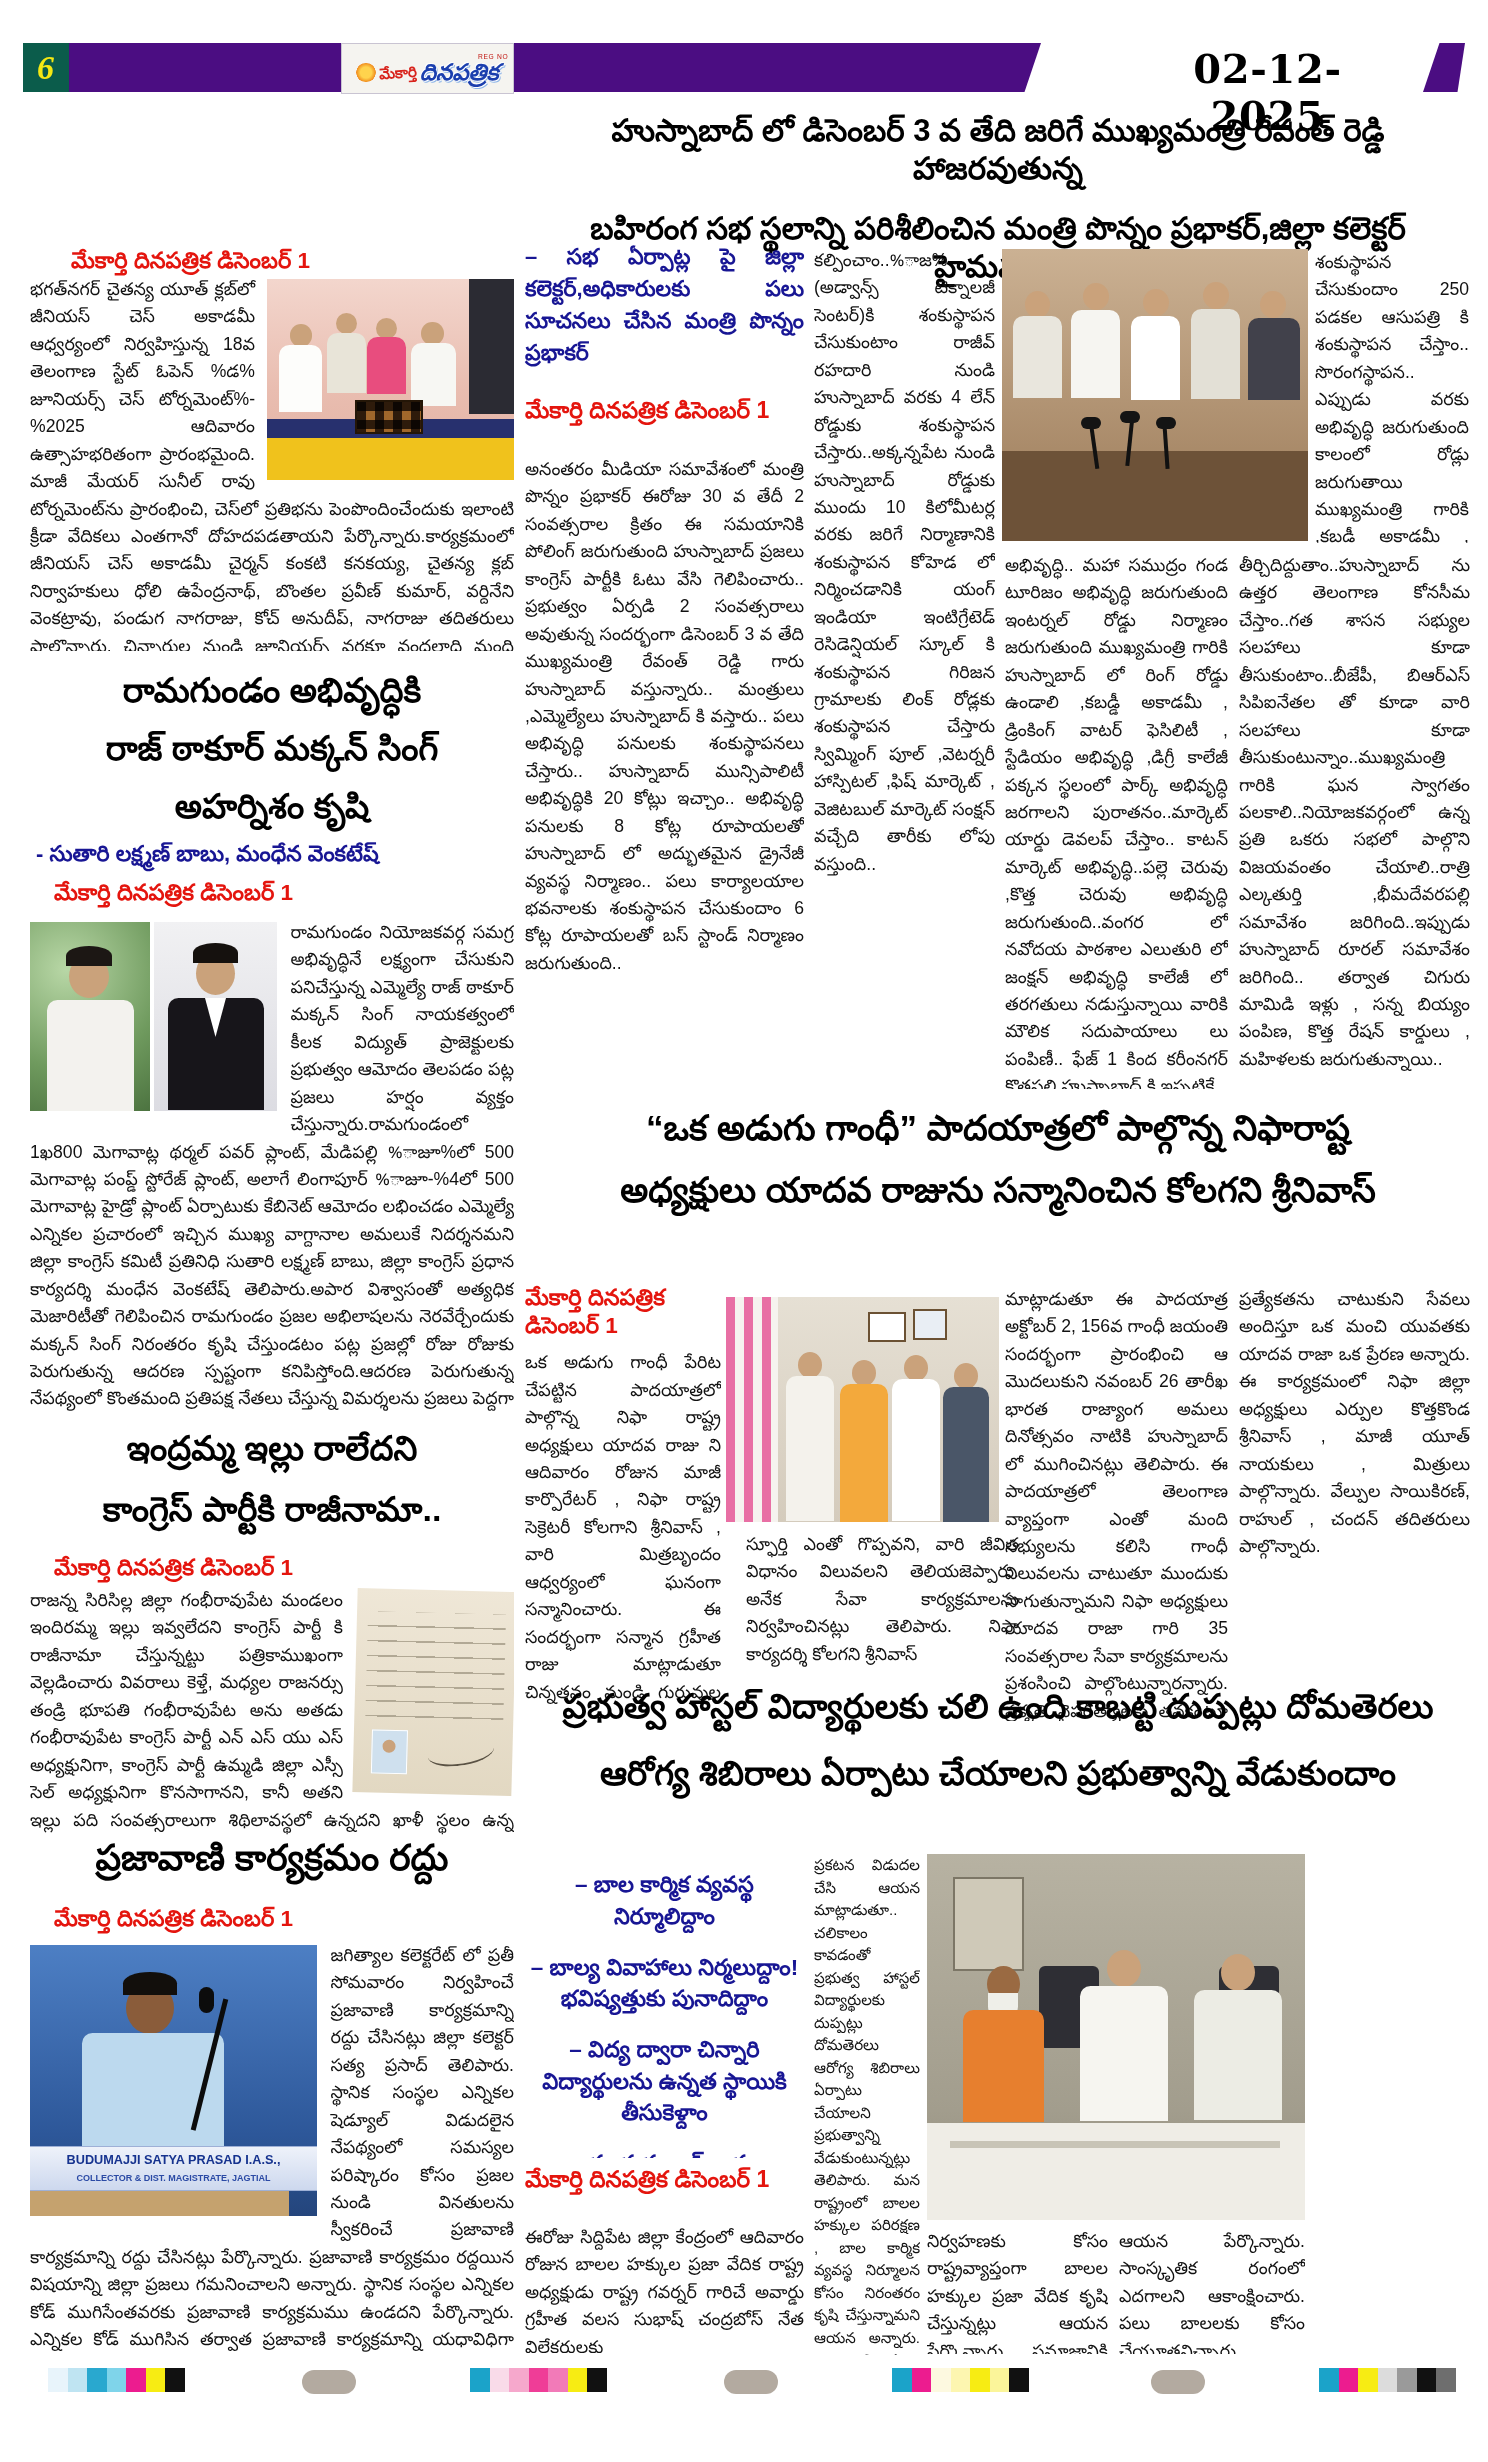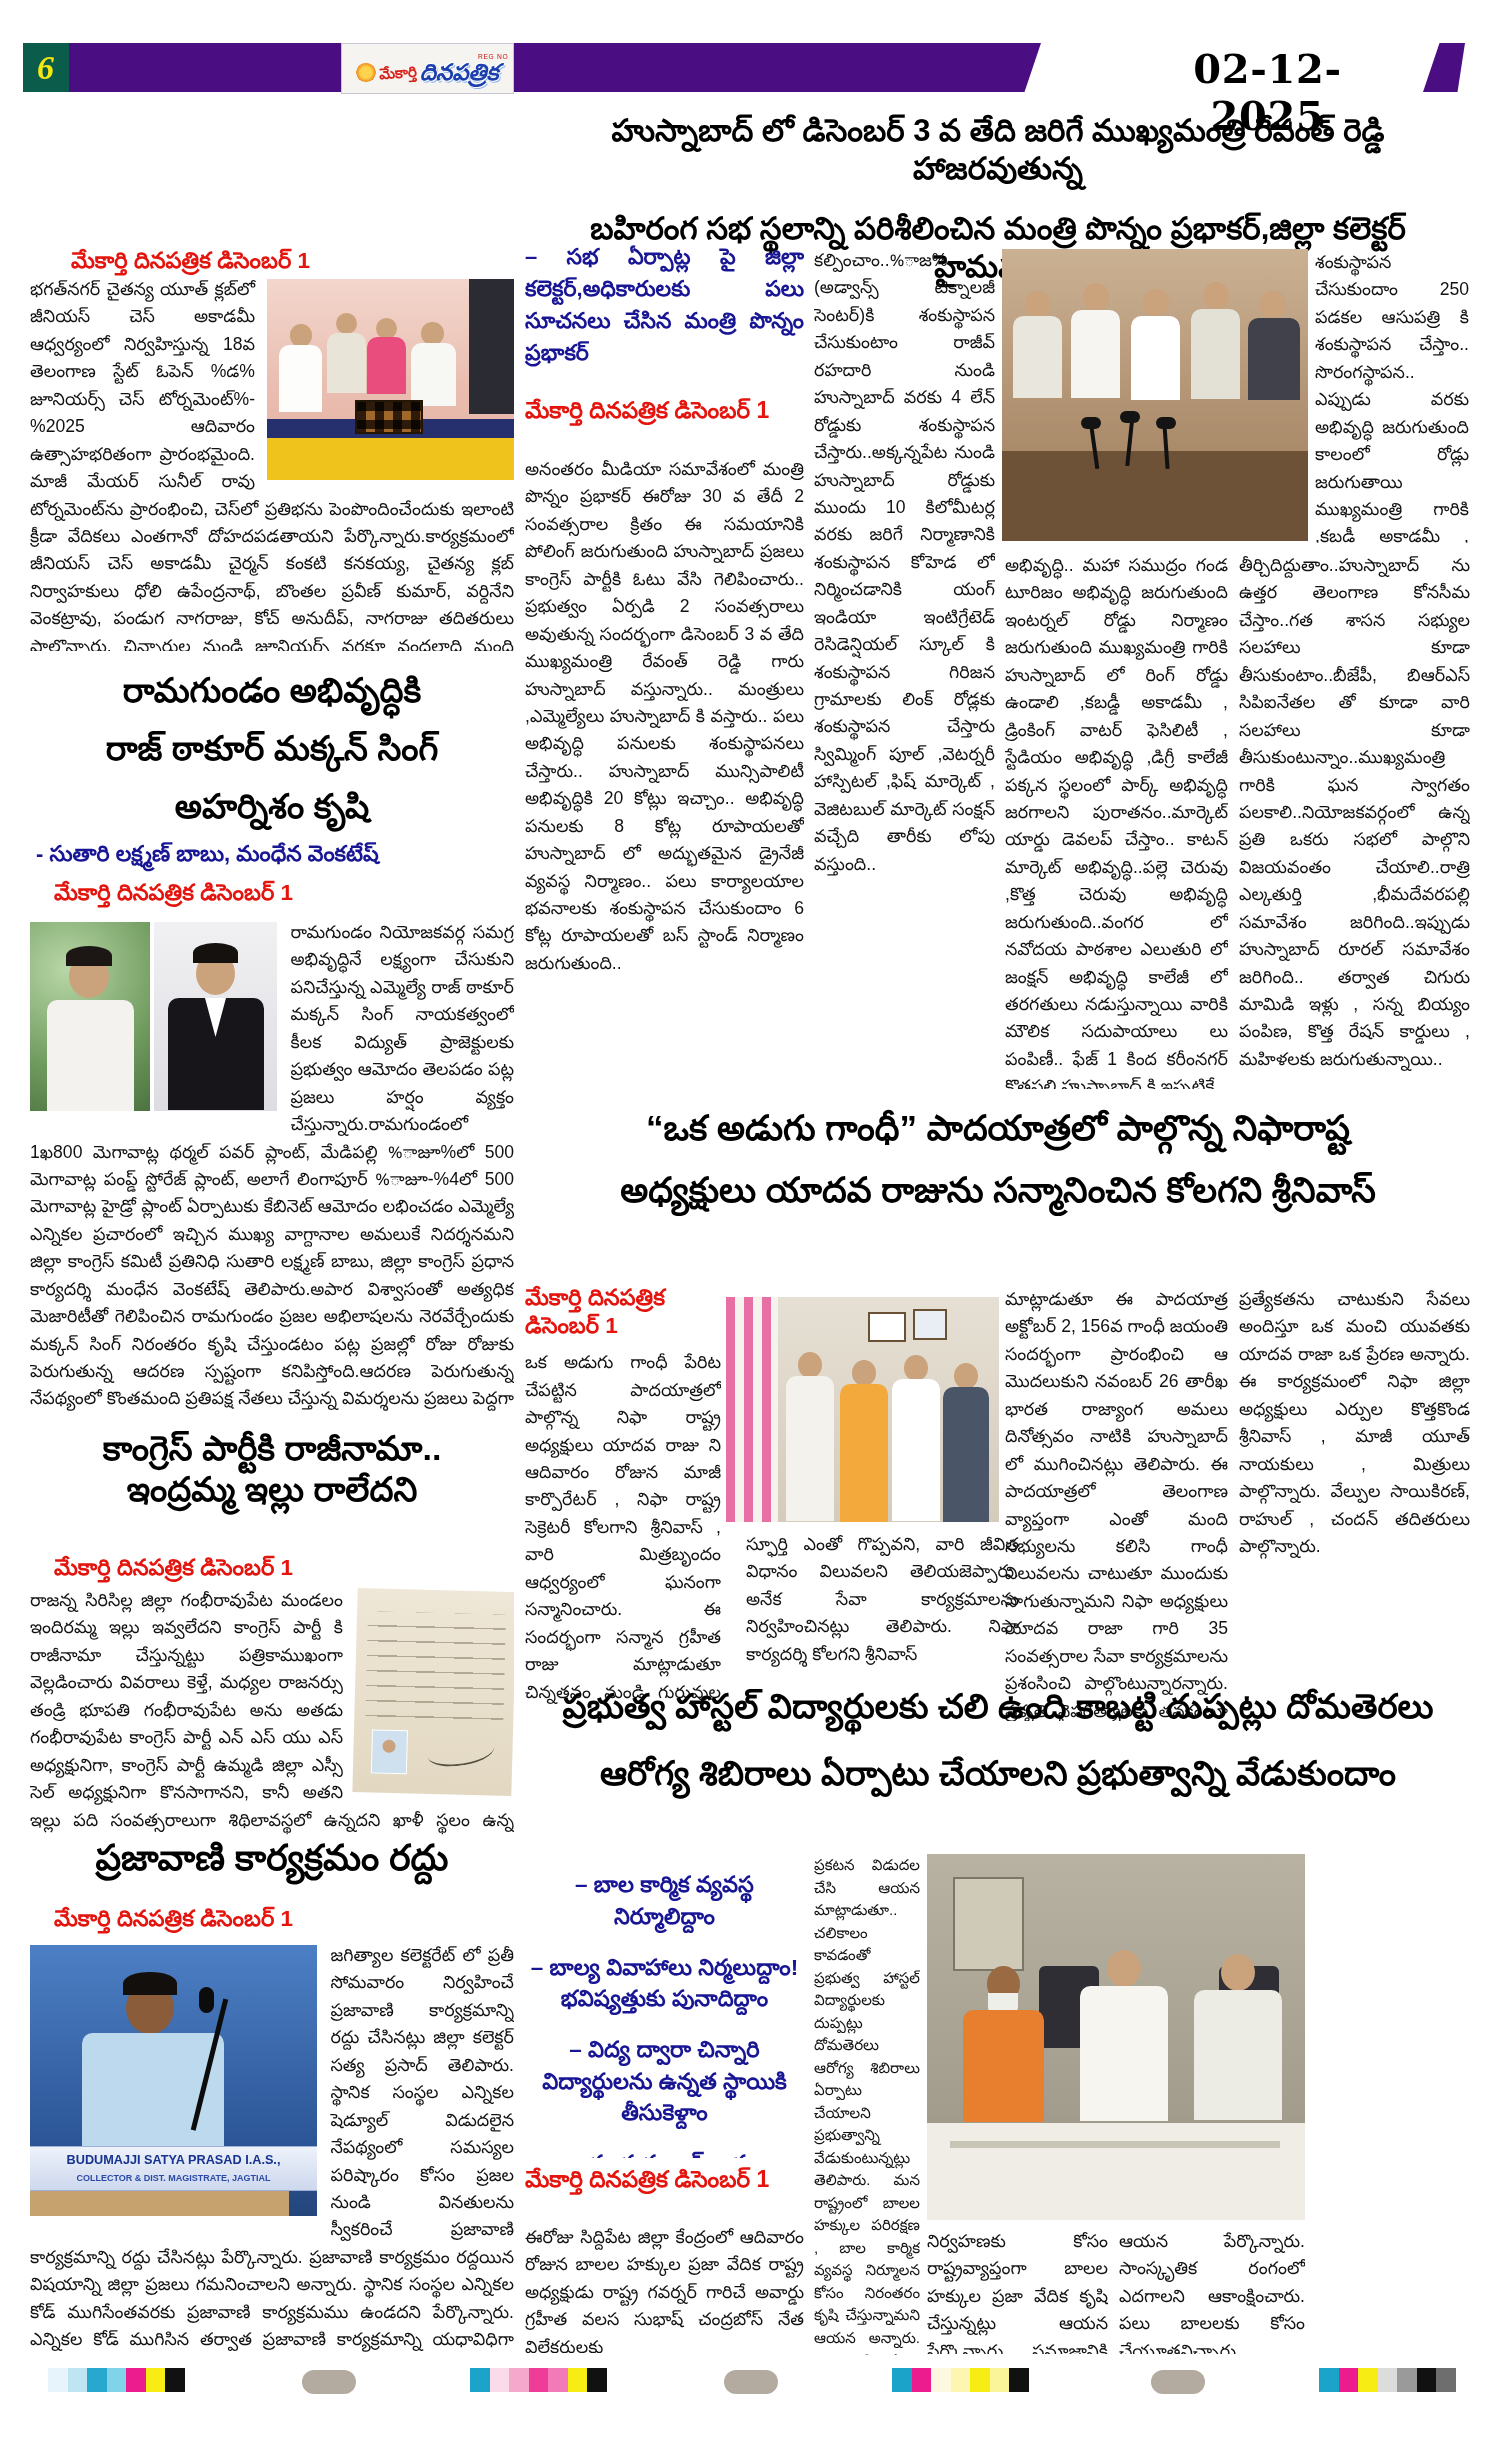--- a/index.html
+++ b/index.html
@@ -112,22 +112,22 @@
         <div class="head" style="left:42px;top:30px;width:39px;height:43px;"></div>
         <div class="shape" style="left:39px;top:21px;width:45px;height:19.5px;border-radius:50% 50% 0 0;background:#15110e;"></div>
         <div class="torso" style="left:13.5px;top:76px;width:96px;height:112px;background:#17151a;"></div>
         <div class="shape" style="left:51px;top:76px;width:21px;height:39px;background:#fff;clip-path:polygon(0 0,100% 0,50% 100%);"></div>
       </div>
     </div>
     <span>రామగుండం నియోజకవర్గ సమగ్ర అభివృద్ధినే లక్ష్యంగా చేసుకుని పనిచేస్తున్న ఎమ్మెల్యే రాజ్ ఠాకూర్ మక్కన్ సింగ్ నాయకత్వంలో కీలక విద్యుత్ ప్రాజెక్టులకు ప్రభుత్వం ఆమోదం తెలపడం పట్ల ప్రజలు హర్షం వ్యక్తం చేస్తున్నారు.రామగుండంలో 1ఖ800 మెగావాట్ల థర్మల్ పవర్ ప్లాంట్, మేడిపల్లి %ాజూ%లో 500 మెగావాట్ల పంప్డ్ స్టోరేజ్ ప్లాంట్, అలాగే లింగాపూర్ %ాజూ-%4లో 500 మెగావాట్ల హైడ్రో ప్లాంట్ ఏర్పాటుకు కేబినెట్ ఆమోదం లభించడం ఎమ్మెల్యే ఎన్నికల ప్రచారంలో ఇచ్చిన ముఖ్య వాగ్దానాల అమలుకే నిదర్శనమని జిల్లా కాంగ్రెస్ కమిటీ ప్రతినిధి సుతారి లక్ష్మణ్ బాబు, జిల్లా కాంగ్రెస్ ప్రధాన కార్యదర్శి మంధేన వెంకటేష్ తెలిపారు.అపార విశ్వాసంతో అత్యధిక మెజారిటీతో గెలిపించిన రామగుండం ప్రజల అభిలాషలను నెరవేర్చేందుకు మక్కన్ సింగ్ నిరంతరం కృషి చేస్తుండటం పట్ల ప్రజల్లో రోజు రోజుకు పెరుగుతున్న ఆదరణ స్పష్టంగా కనిపిస్తోంది.ఆదరణ పెరుగుతున్న నేపథ్యంలో కొంతమంది ప్రతిపక్ష నేతలు చేస్తున్న విమర్శలను ప్రజలు పెద్దగా పట్టించుకోవడం లేదని, ప్రజల సమస్యలకు ప్రాధాన్యం ఇచ్చే, వాటి పరిష్కారానికి కట్టుబడి పనిచేసే నాయకత్వం మక్కన్ సింగ్‌దేనని వారు పేర్కొన్నారు.జరుగుతున్న అభివృద్ధిని గమనించి అనవసర విమర్శలు మానుకోవాలని కాంగ్రెస్ నాయకులు సూచించారు.</span>
   </div>
 
   <div class="abs hl" style="left:30px;top:1428px;width:484px;font-size:34px;">
+    <div style="margin-bottom:19.5px;">ఇంద్రమ్మ ఇల్లు రాలేదని</div>
     <div>కాంగ్రెస్ పార్టీకి రాజీనామా..</div>
-    <div style="margin-bottom:19.5px;">ఇంద్రమ్మ ఇల్లు రాలేదని</div>
   </div>
   <div class="abs dl" style="left:54px;top:1554px;">మేకార్తి దినపత్రిక డిసెంబర్ 1</div>
   <div class="col bodytxt" style="left:30px;top:1587px;width:484px;height:251px;">
     <div class="floatR ph" style="width:159px;height:204px;background:linear-gradient(#efe7d7,#e2d8c2);transform:rotate(1.5deg);">
       <div class="shape" style="left:10.5px;top:22.5px;width:138px;height:112px;background:repeating-linear-gradient(transparent 0 13.5px,#a39a86 13.5px 15px);opacity:.8;"></div>
       <div class="shape" style="left:18px;bottom:19.5px;width:34px;height:42px;background:#cfe0ee;border:1.5px solid #fff;"></div>
       <div class="head" style="left:28.5px;bottom:40px;width:13.5px;height:13.5px;"></div>
       <div class="shape" style="right:18px;bottom:30px;width:67px;height:25.5px;border-bottom:2.2px solid #5a5244;border-radius:0 0 60% 40%;transform:rotate(-6deg);"></div>
     </div>
     <span>రాజన్న సిరిసిల్ల జిల్లా గంభీరావుపేట మండలం ఇందిరమ్మ ఇల్లు ఇవ్వలేదని కాంగ్రెస్ పార్టీ కి రాజీనామా చేస్తున్నట్టు పత్రికాముఖంగా వెల్లడించారు వివరాలు కెళ్తే, మధ్యల రాజనర్సు తండ్రి భూపతి గంభీరావుపేట అను అతడు గంభీరావుపేట కాంగ్రెస్ పార్టీ ఎన్ ఎస్ యు ఎస్ అధ్యక్షునిగా, కాంగ్రెస్ పార్టీ ఉమ్మడి జిల్లా ఎస్సీ సెల్ అధ్యక్షునిగా కొనసాగానని, కానీ అతని ఇల్లు పది సంవత్సరాలుగా శిథిలావస్థలో ఉన్నదని ఖాళీ స్థలం ఉన్న ఇంద్రమ్మ ఇండ్లలో ఇల్లు కేటాయించకపోవడం వల్ల కాంగ్రెస్ పార్టీకి రాజీనామా చేస్తున్నట్టు పత్రికాముఖంగా వెల్లడించారు, ప్రజా ప్రతినిధులు అధికారులు నా రాజీనామాను ఆమోదించాల్సిందిగా తెలిపారు,</span>

